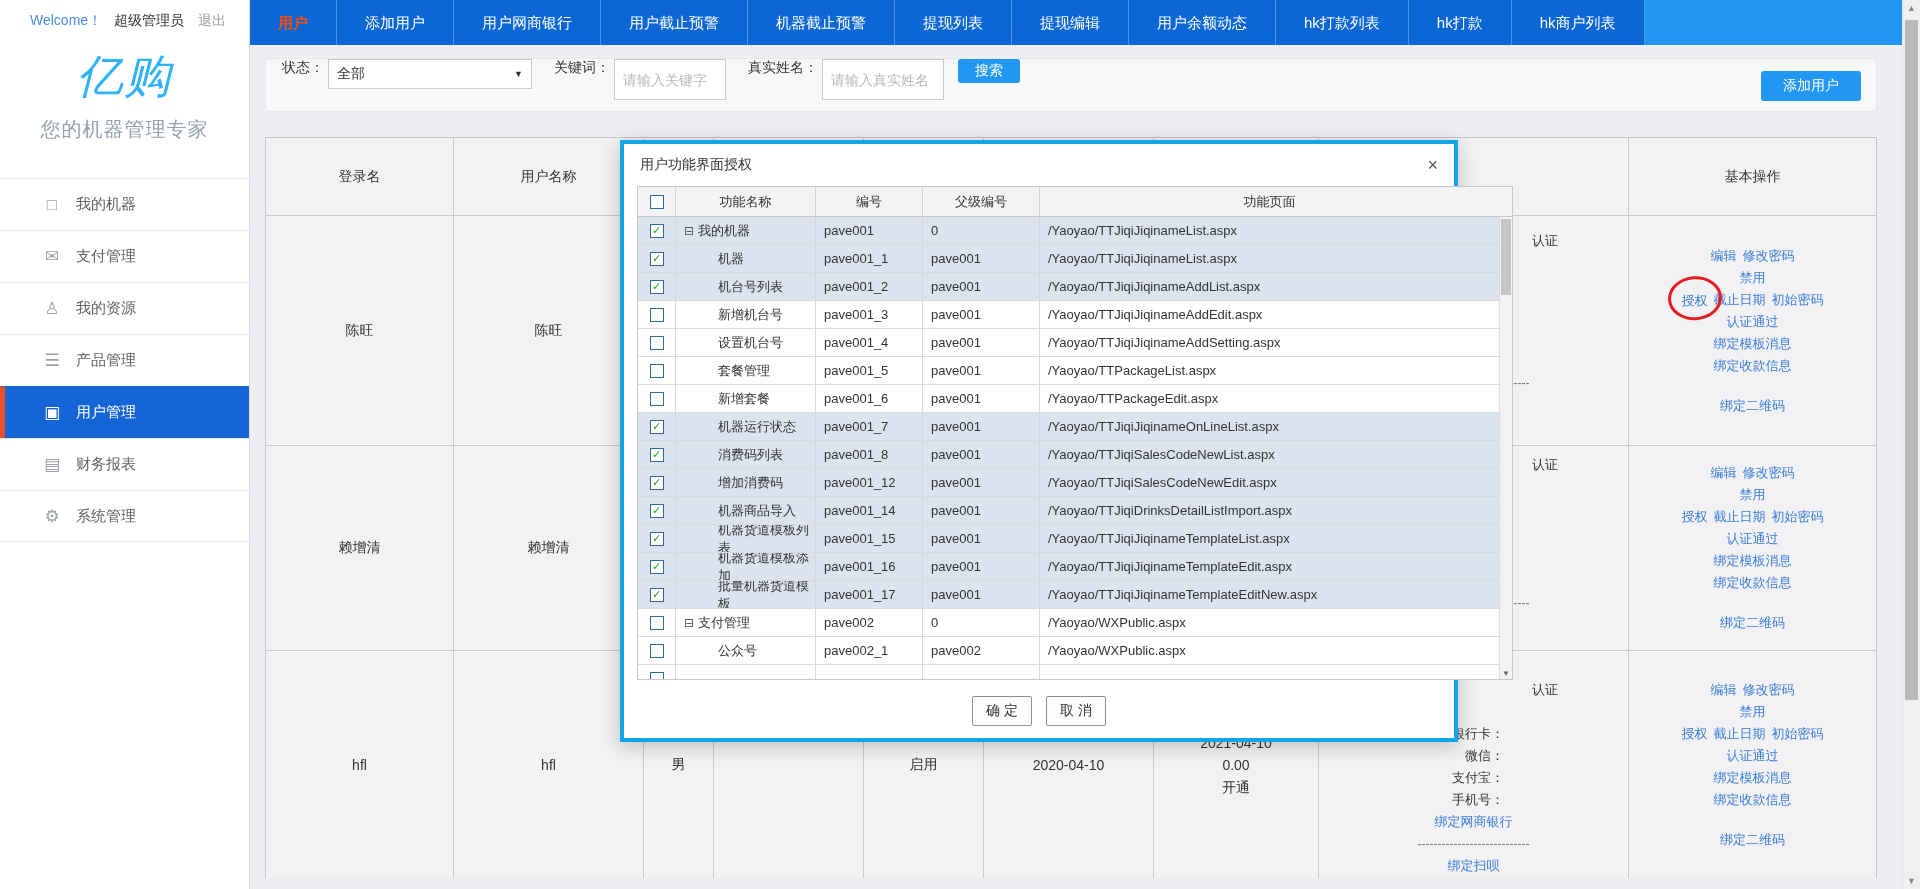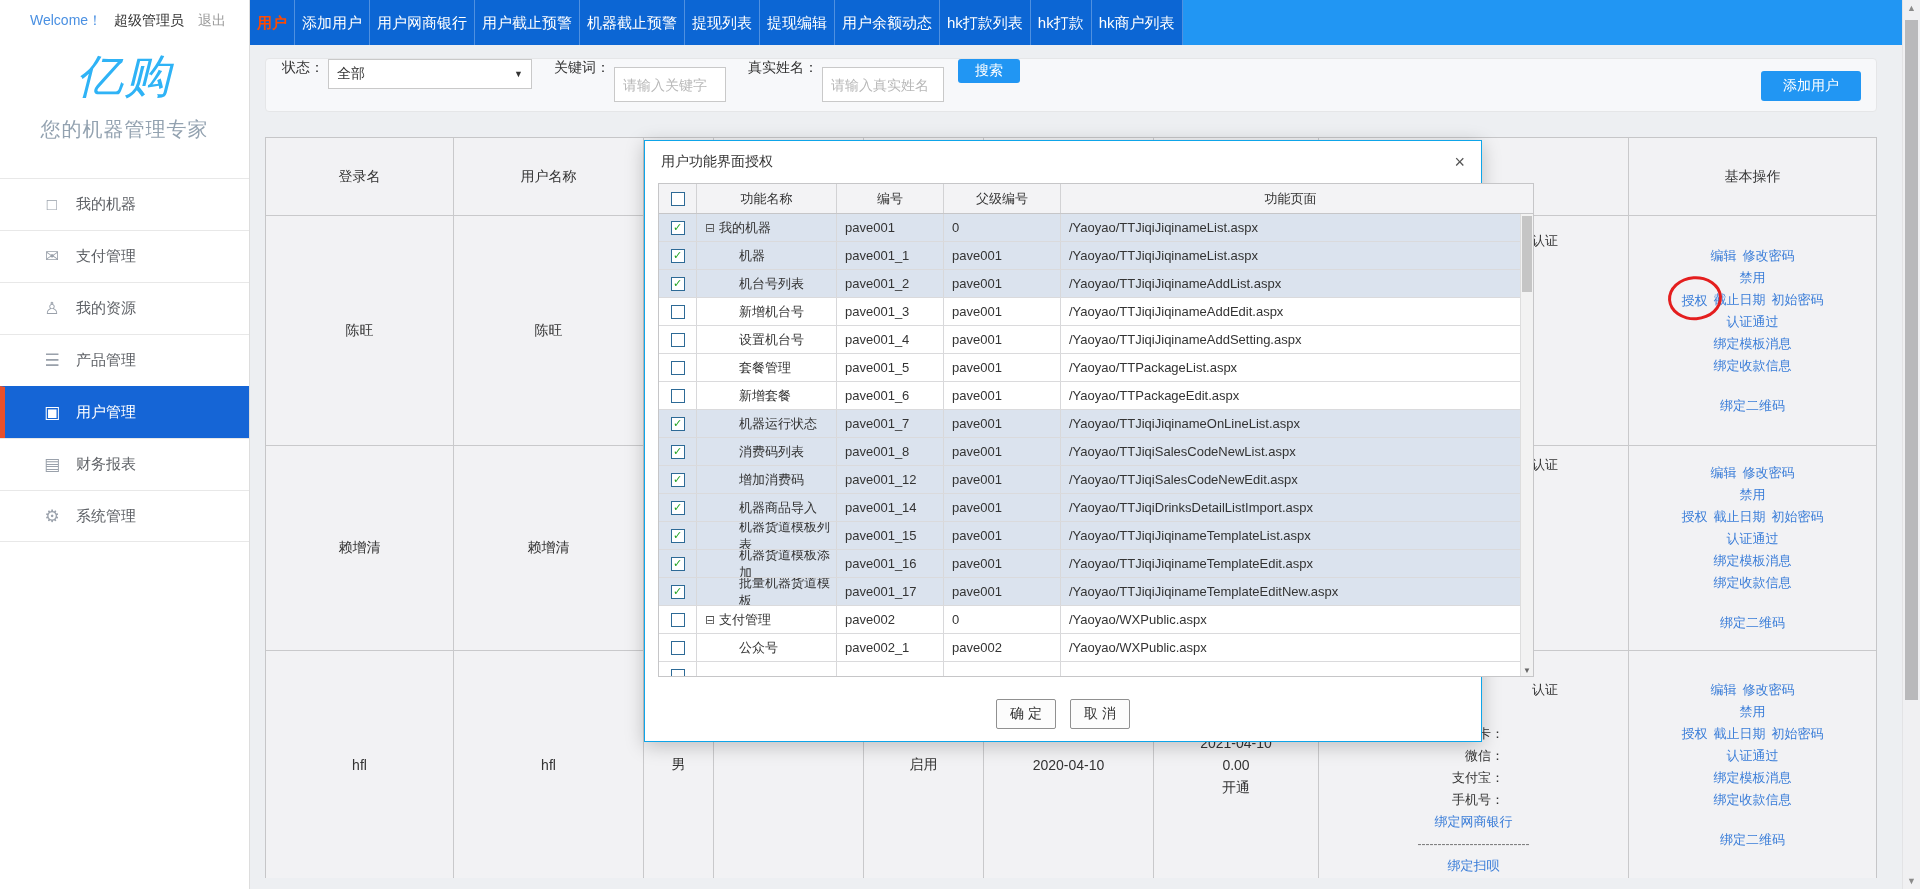--- a/index.html
+++ b/index.html
@@ -30,34 +30,34 @@
   .menu-item { height:52px; display:flex; align-items:center; padding-left:42px;
     border-top:1px solid #e8e8e8; font-size:15px; color:#5f6267; cursor:pointer; background:#fff; }
   .menu-item:last-child { border-bottom:1px solid #e8e8e8; }
   .menu-item .mi-icon { font-size:17px; color:#9aa1ab; margin-right:14px; width:20px; text-align:center; }
   .menu-item.active { background:#1565d6; color:#fff; border-left:5px solid #e8502b; padding-left:37px; border-top-color:#1565d6; }
   .menu-item.active .mi-icon { color:#fff; }
   
   .nav { position:absolute; left:250px; top:0; width:1652px; height:45px;
     background:#2196f3; display:flex; z-index:6; }
   .tabstrip { display:flex; height:45px; background:#0c66d4; }
-  .nav-tab { padding:0 7px; line-height:45px; color:#fff; font-size:15px;
+  .nav-tab { padding:0 28px; line-height:45px; color:#fff; font-size:15px;
     border-right:1px solid rgba(255,255,255,.28); cursor:pointer; white-space:nowrap; }
   .nav-tab.active { color:#ff4a00; font-weight:bold; }
   
   .filterbar { position:absolute; left:265px; top:58px; width:1612px; height:54px;
     background:#f7f8fa; border:1px solid #e5e6e8; border-radius:4px;
     display:flex; align-items:flex-start; padding-left:16px; }
   .flabel { font-size:14px; color:#333; white-space:nowrap; }
   .sel { width:204px; height:30px; border:1px solid #c9c9c9; background:#fff;
     display:flex; align-items:center; justify-content:space-between;
     padding:0 8px; font-size:14px; margin-left:4px; cursor:pointer; }
   .sel .sel-arrow { font-size:9px; color:#333; }
-  .inp { height:35px; border:1px solid #c9c9c9; background:#fff; padding:0 8px;
-    font-size:14px; color:#333; margin-left:4px;margin-top:8px; }
+  .inp { height:41px; border:1px solid #c9c9c9; background:#fff; padding:0 8px;
+    font-size:14px; color:#333; margin-left:4px; }
   .inp::placeholder { color:#b8b8b8; }
   .inp.k { width:112px; } .inp.r { width:122px; }
   .sp { margin-left:22px; }
   .btn-blue { background:#2196f3; color:#fff; border:none; border-radius:3px;
     font-size:14px; cursor:pointer; font-family:inherit; }
   .btn-search { width:62px; height:24px; margin-left:14px; }
   .btn-add { position:absolute; right:15px; top:12px; width:100px; height:30px; }
   
   .utable { position:absolute; left:265px; top:137px; width:1612px; height:741px;
     border:1px solid #c6c6c8; background:#c9c9cb; display:grid;
@@ -76,22 +76,22 @@
   .rlabel { width:100%; text-align:right; padding-right:124px; color:#333; height:22px; }
   .dash { color:#777; font-size:12px; text-align:center; height:22px; letter-spacing:0; }
   .blank22 { height:22px; } .blank120 { height:120px; } .blank116 { height:116px; }
   .pt14 { padding-top:14px; } .pt8 { padding-top:8px; } .pt28 { padding-top:28px; }
   .pos { position:relative; display:inline-block; }
   .red-circle { position:absolute; left:50%; top:50%;
     transform:translate(-50%,-54%) rotate(-4deg);
     width:54px; height:44px; border:3px solid #e41e1e; border-radius:50%;
     pointer-events:none; }
   
-  .modal { position:absolute; left:644px; top:140px; width:838px; height:602px;
-    background:#fff; border:1px solid #0ea5e9; box-shadow:0 4px 18px rgba(0,0,0,.22);
+  .modal { position:absolute; left:620px; top:140px; width:838px; height:602px;
+    background:#fff; border:4px solid #0ea5e9; box-shadow:0 4px 18px rgba(0,0,0,.22);
     z-index:20; }
   .m-head { height:42px; display:flex; align-items:center; justify-content:space-between;
     padding:0 16px; font-size:14px; color:#333; }
   .m-close { font-size:18px; color:#555; cursor:pointer; line-height:1; }
   .m-table { position:absolute; left:13px; top:42px; width:876px;
     border:1px solid #c6c6c8; background:#fff; }
   .m-hrow { display:grid; grid-template-columns:38px 140px 107px 117px 459px 13px;
     height:30px; background:#f3f3f5; border-bottom:1px solid #c6c6c8;
     font-size:13px; font-weight:normal; }
   .m-hrow > div { display:flex; align-items:center; justify-content:center;

